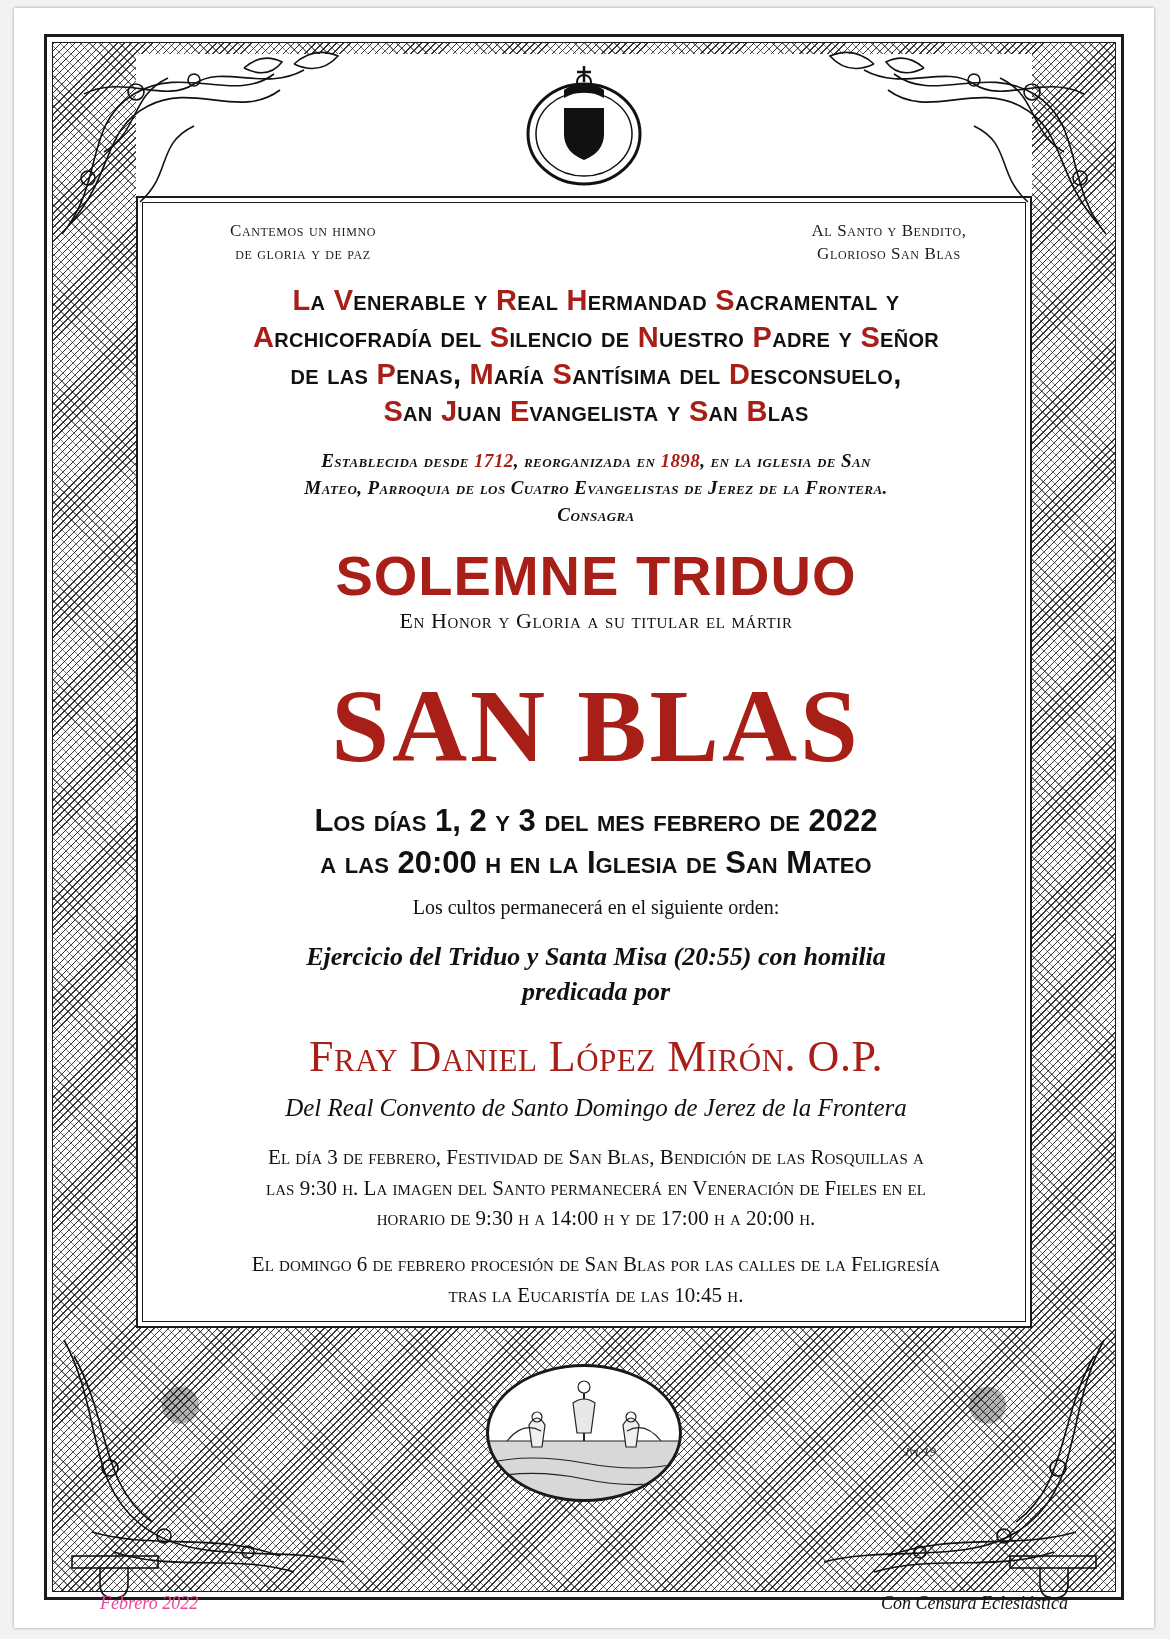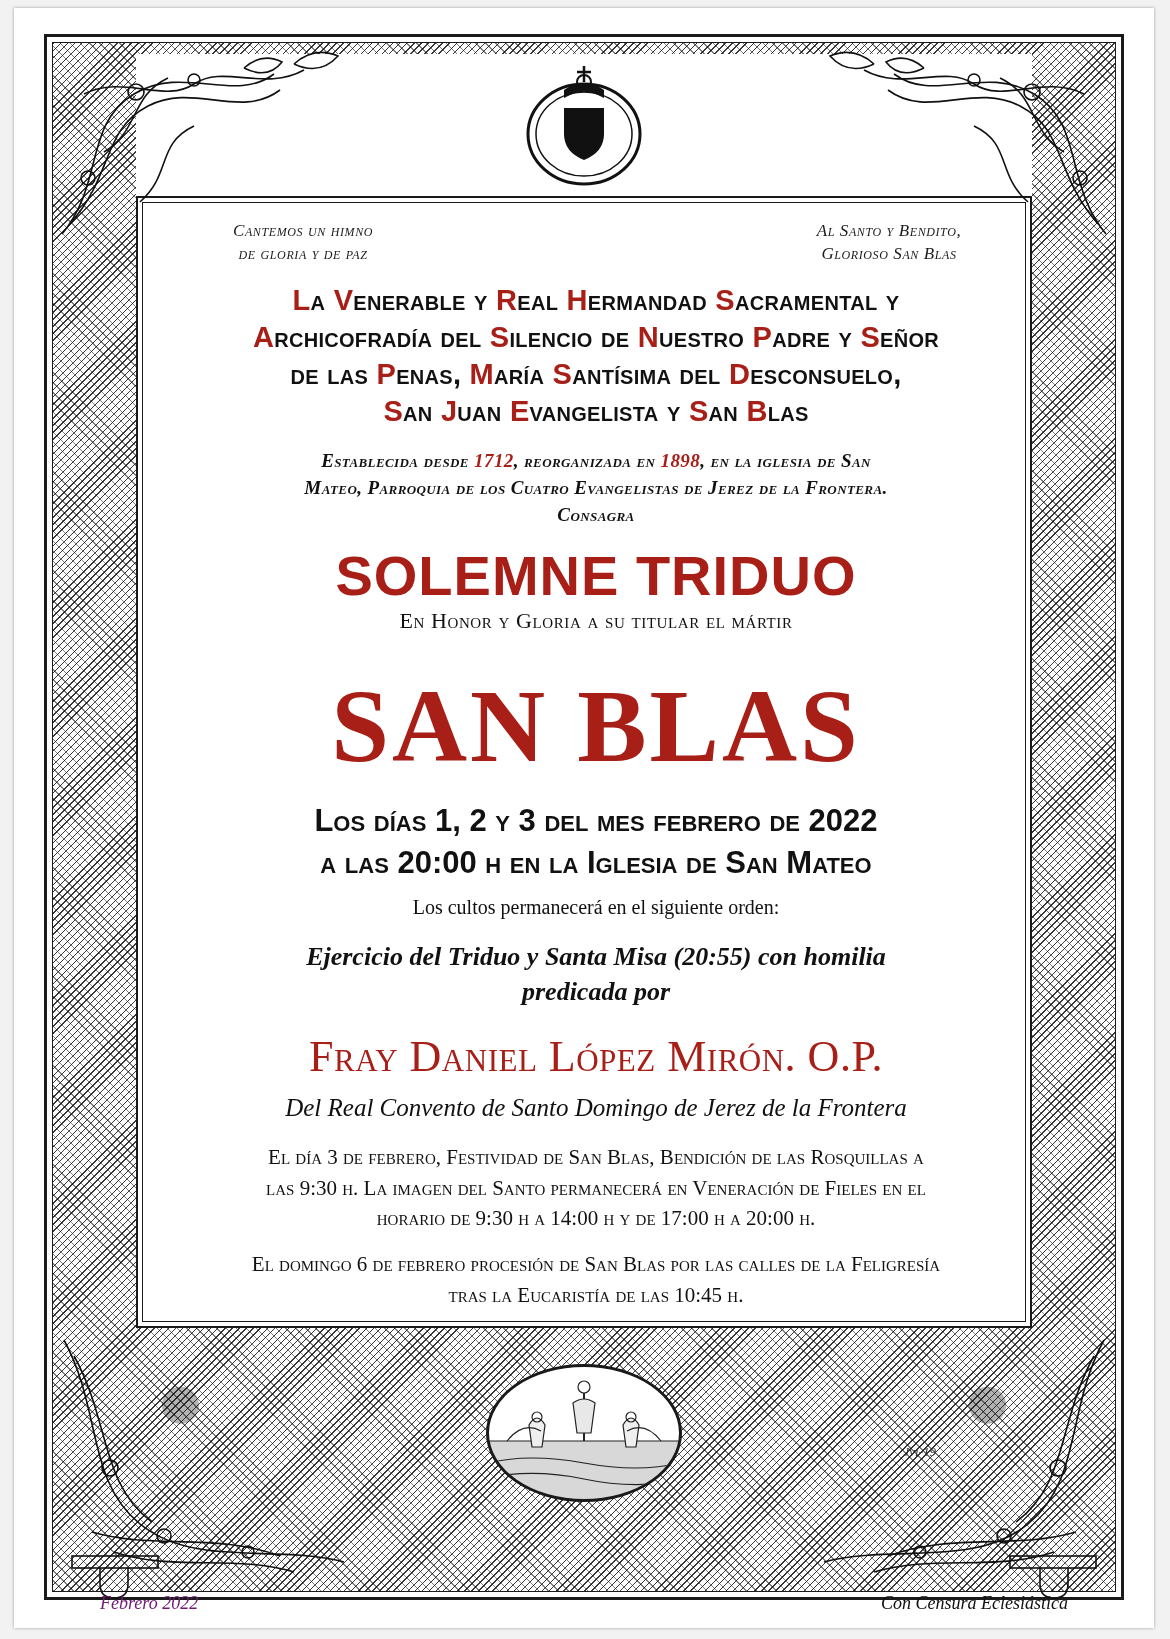--- a/index.html
+++ b/index.html
@@ -91,21 +91,20 @@
     width: 884px;
     text-align: center;
     color: #111111;
   }
 
   .hymn-row {
     display: flex;
     justify-content: space-between;
     padding: 6px 24px 0 24px;
     font-family: "Liberation Serif", serif;
-    font-style: italic;
     font-variant: small-caps;
     font-size: 17px;
     letter-spacing: 0.6px;
     color: #1b1b1b;
     line-height: 1.35;
   }
   .hymn-col { width: 250px; }
   .hymn-left { text-align: center; }
   .hymn-right { text-align: center; }
 
@@ -224,21 +223,21 @@
       #ffffff;
     overflow: hidden;
   }
   .footer-left {
     position: absolute;
     left: 86px;
     bottom: 14px;
     font-family: "Liberation Serif", serif;
     font-style: italic;
     font-size: 18px;
-    color: #701a75;
+    color: #ec4899;
   }
   .footer-right {
     position: absolute;
     right: 86px;
     bottom: 14px;
     font-family: "Liberation Serif", serif;
     font-style: italic;
     font-size: 18px;
     color: #111;
   }

